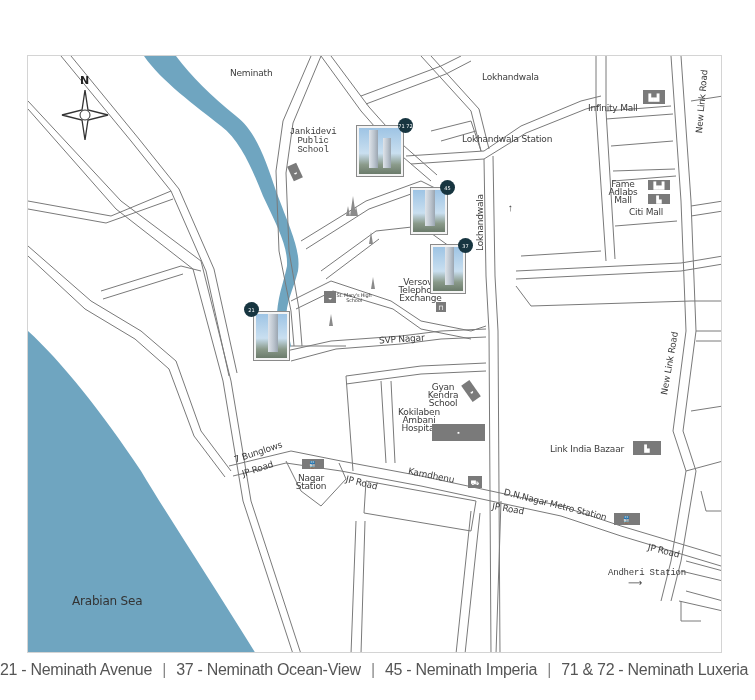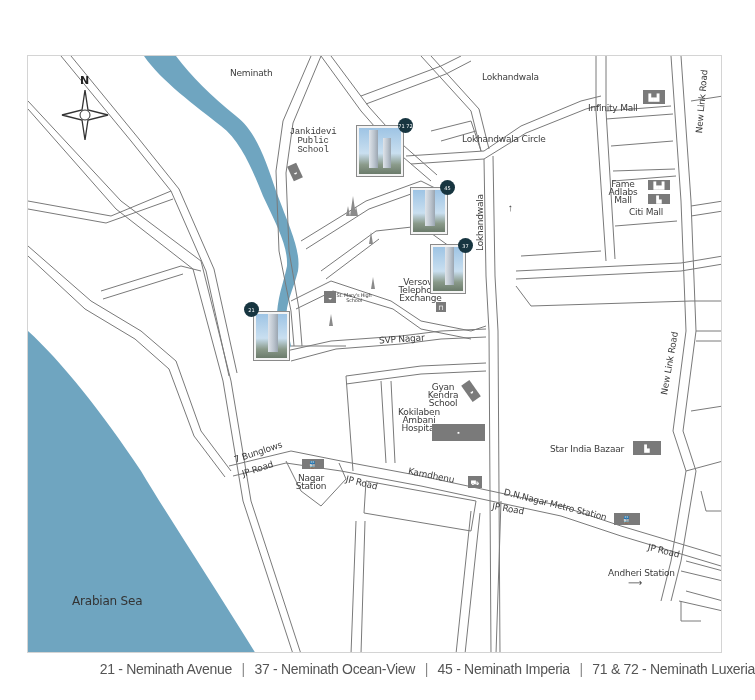--- a/index.html
+++ b/index.html
@@ -9,21 +9,21 @@
   .lbl { position: absolute; font-family: "DejaVu Sans", sans-serif; color: #3c3c3c; font-size: 9px; line-height: 9px; white-space: nowrap; letter-spacing: -0.2px; }
   .lbl.small { font-size: 5px; line-height: 5px; }
   .lbl.sea { font-size: 12px; color: #333; }
   .lbl.center { text-align: center; }
   .poi { position: absolute; background: #7a7a7a; display: flex; align-items: center; justify-content: center; color: #fff; font-size: 7px; line-height: 7px; }
   .project { position: absolute; border: 1px solid #8a8a8a; background: #f4f4f4; padding: 2px; box-sizing: border-box; }
   .project .photo { width: 100%; height: 100%; background: linear-gradient(180deg, #9ec4e4 0%, #c9dff0 55%, #8a9a8a 80%, #6b7b6b 100%); position: relative; overflow: hidden; }
   .project .tower { position: absolute; bottom: 6px; background: linear-gradient(90deg, #dfe4ea, #b9c2cc 60%, #9aa5b0); }
   .badge { position: absolute; width: 15px; height: 15px; border-radius: 50%; background: #173540; color: #fff; font-size: 5px; line-height: 6px; display: flex; align-items: center; justify-content: center; text-align: center; font-family: "DejaVu Sans", sans-serif; }
   .compass { position: absolute; left: 29px; top: 18px; width: 54px; height: 54px; }
-  #legend { position: absolute; left: 0; top: 661px; width: 755px; text-align: right; font-family: "Liberation Sans", sans-serif; font-size: 14px; color: #555; letter-spacing: -0.3px; }
+  #legend { position: absolute; left: 0; top: 661px; width: 755px; text-align: left; font-family: "Liberation Sans", sans-serif; font-size: 16px; color: #555; letter-spacing: -0.3px; }
   #legend .sep { display: inline-block; margin: 0 6px; color: #888; }
   .arrow-lbl { position: absolute; font-size: 10px; color: #444; }
 </style>
 </head>
 <body>
 
 <div id="map-frame">
   <svg id="map-svg" width="695" height="598" viewBox="27 55 695 598" xmlns="http://www.w3.org/2000/svg">
 
     <path d="M27 330 C60 360 100 410 140 470 C170 520 210 580 255 653 L27 653 Z" fill="#6fa5c0"></path>
@@ -127,35 +127,35 @@
 
   <svg class="compass" viewBox="0 0 54 54" style="left:30px;top:32px;">
     <path d="M27 2 L30 22 L50 27 L30 32 L27 52 L24 32 L4 27 L24 22 Z" fill="none" stroke="#333" stroke-width="1.3"></path>
     <circle cx="27" cy="27" r="5" fill="#fff" stroke="#333" stroke-width="1"></circle>
   </svg>
   <div class="lbl" style="left:52px;top:20px;font-size:11px;font-weight:bold;color:#222;">N</div>
 
   <div class="lbl" style="left:202px;top:13px;">Neminath</div>
   <div class="lbl" style="left:454px;top:17px;">Lokhandwala</div>
   <div class="lbl center" style="left:434px;top:79px;width:60px;line-height:9px;">
-    <span>Lokhandwala Circle</span>
+    <span>Lokhandwala Station</span>
   </div>
   <div class="lbl" style="left:448px;top:135px;transform:rotate(-90deg);transform-origin:left top;top:195px;">Lokhandwala</div>
   <div class="arrow-lbl" style="left:475px;top:147px;transform:rotate(-90deg);">→</div>
   <div class="lbl" style="left:351px;top:279px;transform:rotate(-4deg);">SVP Nagar</div>
   <div class="lbl" style="left:665px;top:80px;transform:rotate(-85deg);transform-origin:left top;top:77px;left:667px;">New Link Road</div>
   <div class="lbl" style="left:632px;top:338px;transform:rotate(-80deg);transform-origin:left top;">New Link Road</div>
   <div class="lbl" style="left:205px;top:400px;transform:rotate(-18deg);transform-origin:left top;">7 Bunglows</div>
   <div class="lbl" style="left:213px;top:414px;transform:rotate(-18deg);transform-origin:left top;">JP Road</div>
   <div class="lbl" style="left:319px;top:419px;transform:rotate(14deg);transform-origin:left top;">JP Road</div>
   <div class="lbl" style="left:381px;top:411px;transform:rotate(11deg);transform-origin:left top;">Kamdhenu</div>
   <div class="lbl" style="left:465px;top:446px;transform:rotate(10deg);transform-origin:left top;">JP Road</div>
   <div class="lbl" style="left:477px;top:432px;transform:rotate(14deg);transform-origin:left top;">D.N.Nagar Metro Station</div>
   <div class="lbl" style="left:621px;top:487px;transform:rotate(14deg);transform-origin:left top;">JP Road</div>
-  <div class="lbl" style="left:580px;top:513px;">Andheri Station</div>
+  <div class="lbl" style="left:580px;top:513px;font-family:Liberation Mono, monospace;">Andheri Station</div>
   <div class="arrow-lbl" style="left:600px;top:521px;">⟶</div>
   <div class="lbl sea" style="left:44px;top:541px;">Arabian Sea</div>
 
   <div class="lbl center" style="left:255px;top:72px;width:60px;white-space:normal;font-family:Liberation Mono, monospace;">
     <span>Jankidevi Public School</span>
   </div>
   <div class="poi" style="left:262px;top:108px;width:10px;height:16px;transform:rotate(-25deg);">◒</div>
 
   <div class="lbl small center" style="left:308px;top:237px;width:36px;white-space:normal;">
     <span>St. Mary's High School</span>
@@ -188,21 +188,21 @@
   <div class="poi" style="left:404px;top:368px;width:53px;height:17px;">▪</div>
 
   <div class="poi" style="left:440px;top:420px;width:14px;height:12px;">⛟</div>
 
   <div class="lbl center" style="left:266px;top:418px;width:34px;white-space:normal;line-height:8px;">
     <span>Nagar Station</span>
   </div>
   <div class="poi" style="left:274px;top:403px;width:22px;height:10px;">🚆</div>
   <div class="poi" style="left:586px;top:457px;width:26px;height:12px;">🚆</div>
 
-  <div class="lbl" style="left:522px;top:389px;">Star India Bazaar</div>
+  <div class="lbl" style="left:522px;top:389px;">Link India Bazaar</div>
   <div class="poi" style="left:605px;top:385px;width:28px;height:14px;">▙</div>
 
   <div class="project" style="left:328px;top:69px;width:48px;height:52px;">
     <div class="photo">
       <div class="tower" style="left:10px;width:9px;height:38px;"></div>
       <div class="tower" style="left:24px;width:8px;height:30px;"></div>
     </div>
   </div>
   <div class="badge" style="left:370px;top:62px;">71 72</div>
 

